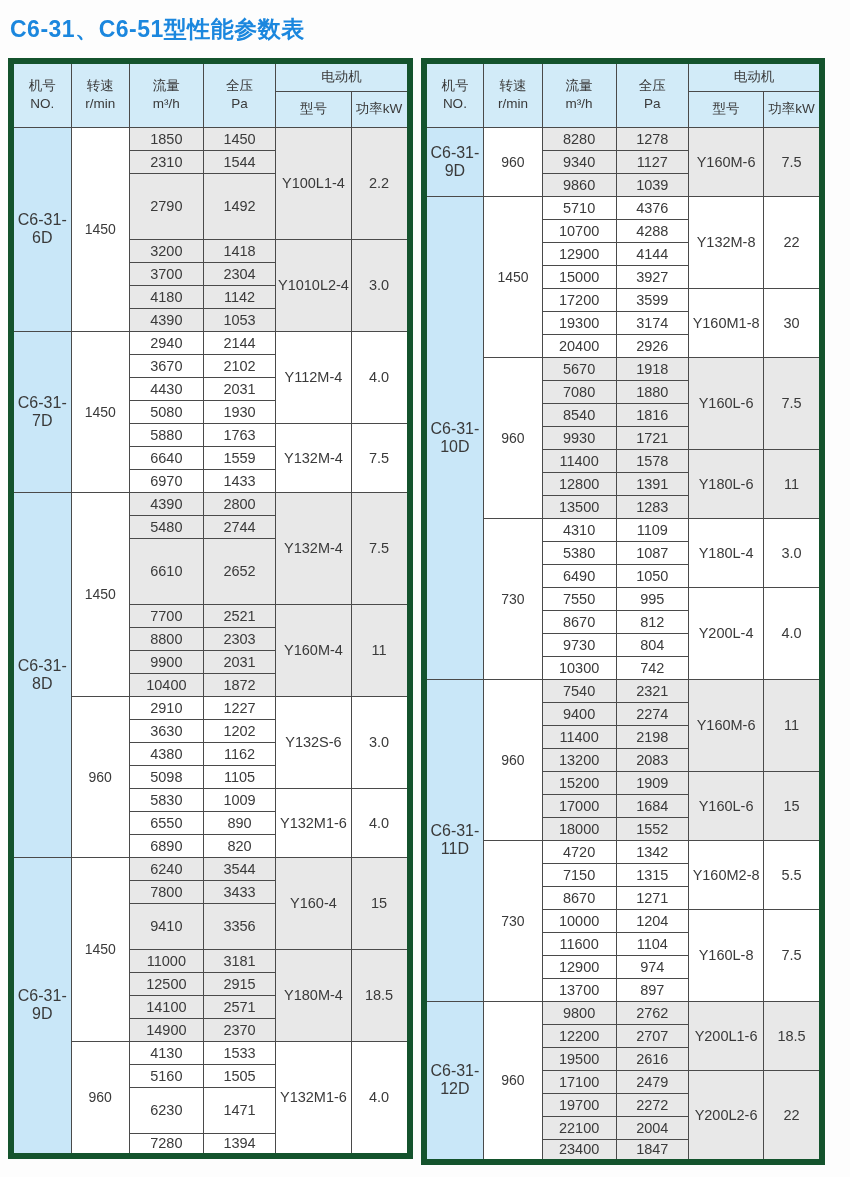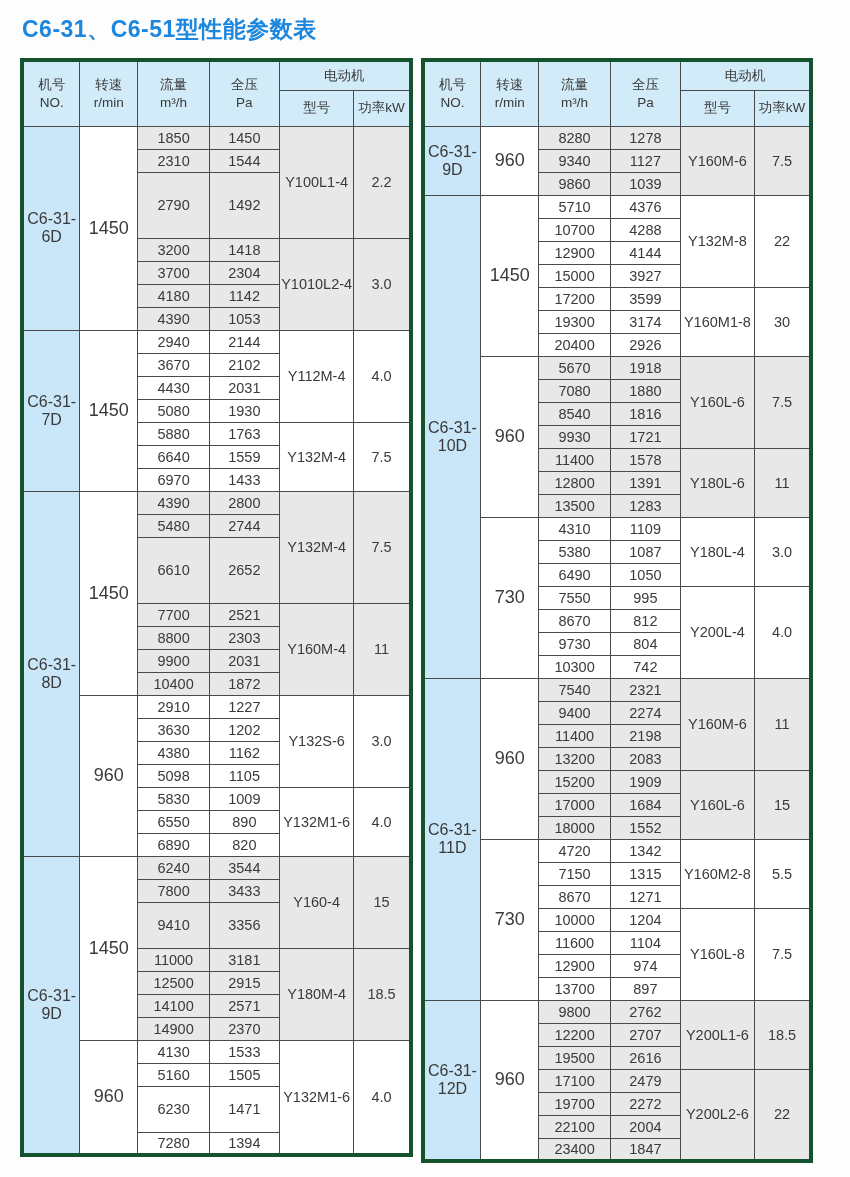--- a/index.html
+++ b/index.html
@@ -1,25 +1,25 @@
 <!DOCTYPE html>
 <html style="--title: #1b87de; --header-bg: #d2ebf8; --label-bg: #c9e7f8; --gray-bg: #e8e8e8; --border: #4a4a4a;"><head>
 <meta charset="utf-8">
 <style>
   html,body{margin:0;padding:0;background:#fdfdfd;}
   body{font-family:"Liberation Sans","DejaVu Sans",sans-serif;color:#3a3a3a;}
-  .page{width:833px;box-sizing:border-box;padding:10px 20px;}
+  .page{width:833px;box-sizing:border-box;padding:10px 8px;}
   .page-title{color:var(--title,#1b87de);font-size:23px;font-weight:bold;margin:4px 0 13px 2px;letter-spacing:.5px;}
   .tables{display:flex;gap:8px;align-items:flex-start;}
-  table.perf{border-collapse:collapse;table-layout:fixed;border:4px solid #14532d;}
+  table.perf{border-collapse:collapse;table-layout:fixed;border:6px solid #14532d;}
   .perf th,.perf td{border:1px solid #4a4a4a;text-align:center;vertical-align:middle;padding:0 1px;overflow:hidden;}
   .perf th{font-weight:normal;background:var(--header-bg,#d2ebf8);font-size:13.5px;line-height:1.35;}
   .perf td{font-size:14.5px;}
   td.c-no{background:var(--label-bg,#c9e7f8);font-size:16px;}
-  td.c-speed{background:#ffffff;font-size:18px;}
+  td.c-speed{background:#ffffff;font-size:14px;}
   td.gray{background:var(--gray-bg,#e8e8e8);}
   td.white{background:#ffffff;}
   tr.r{height:23px;}
   tr.hr1{height:30px;}
   tr.hr2{height:36px;}
 </style>
 </head>
 <body>
 
 <div class="page">

